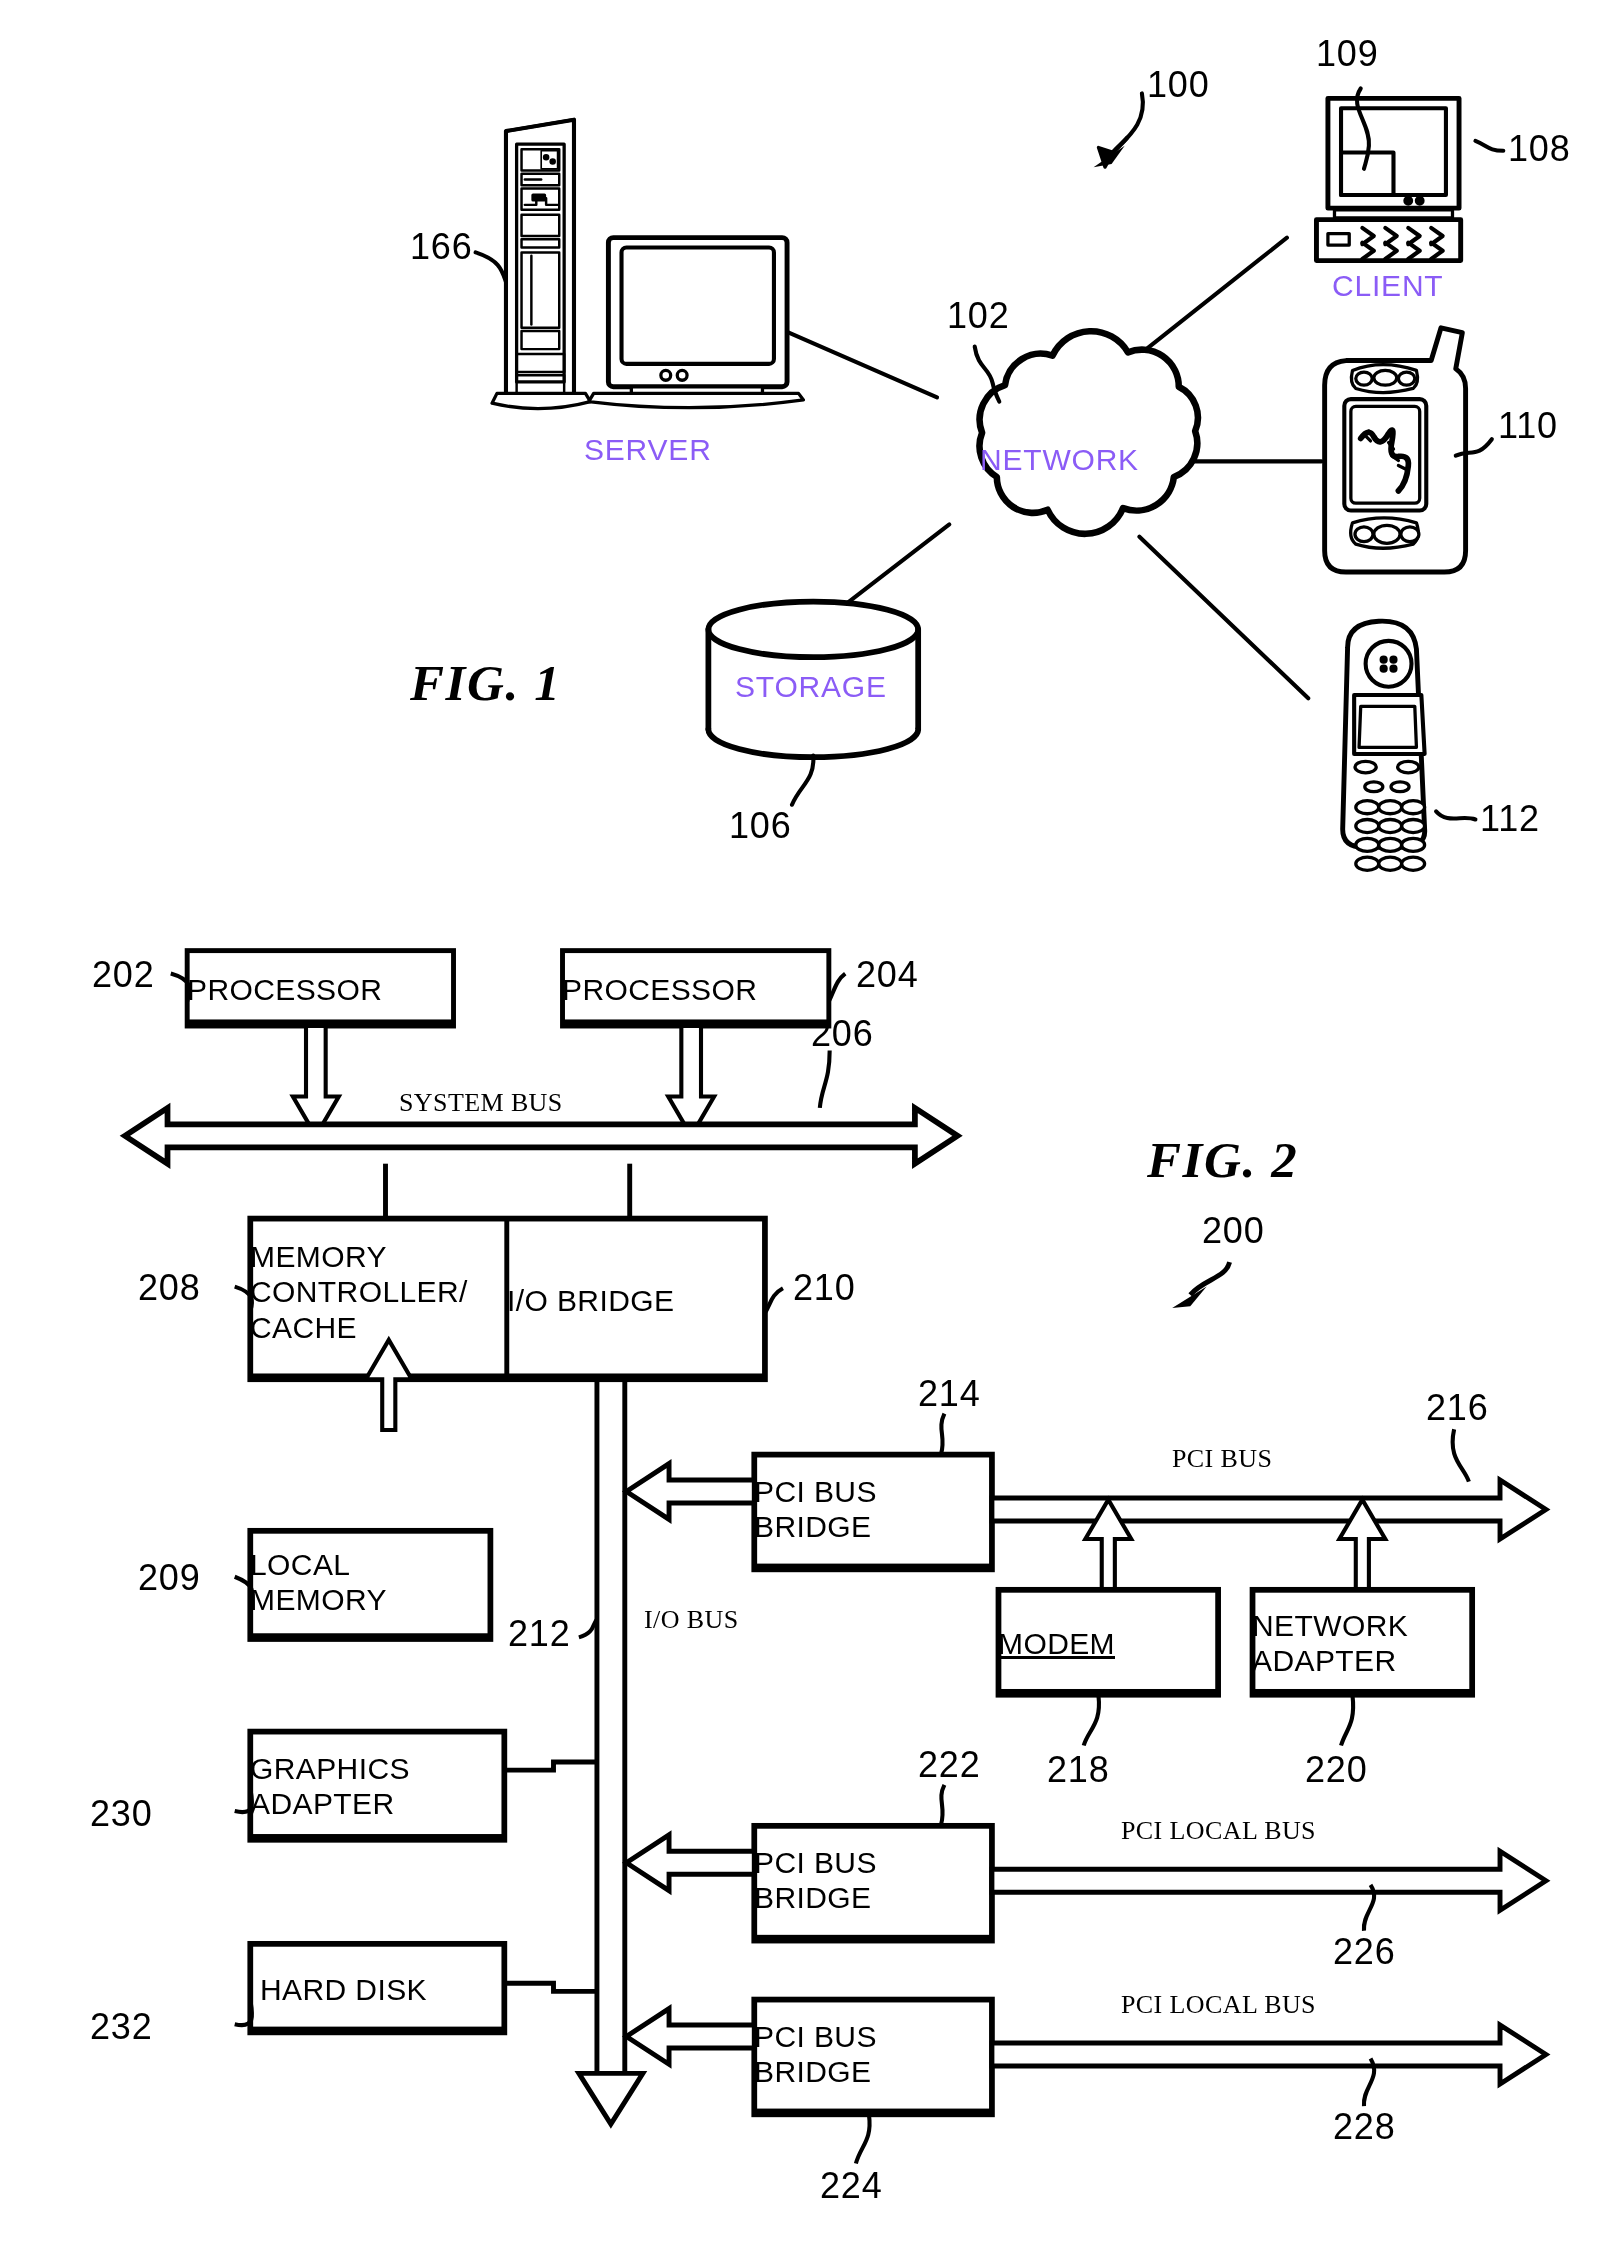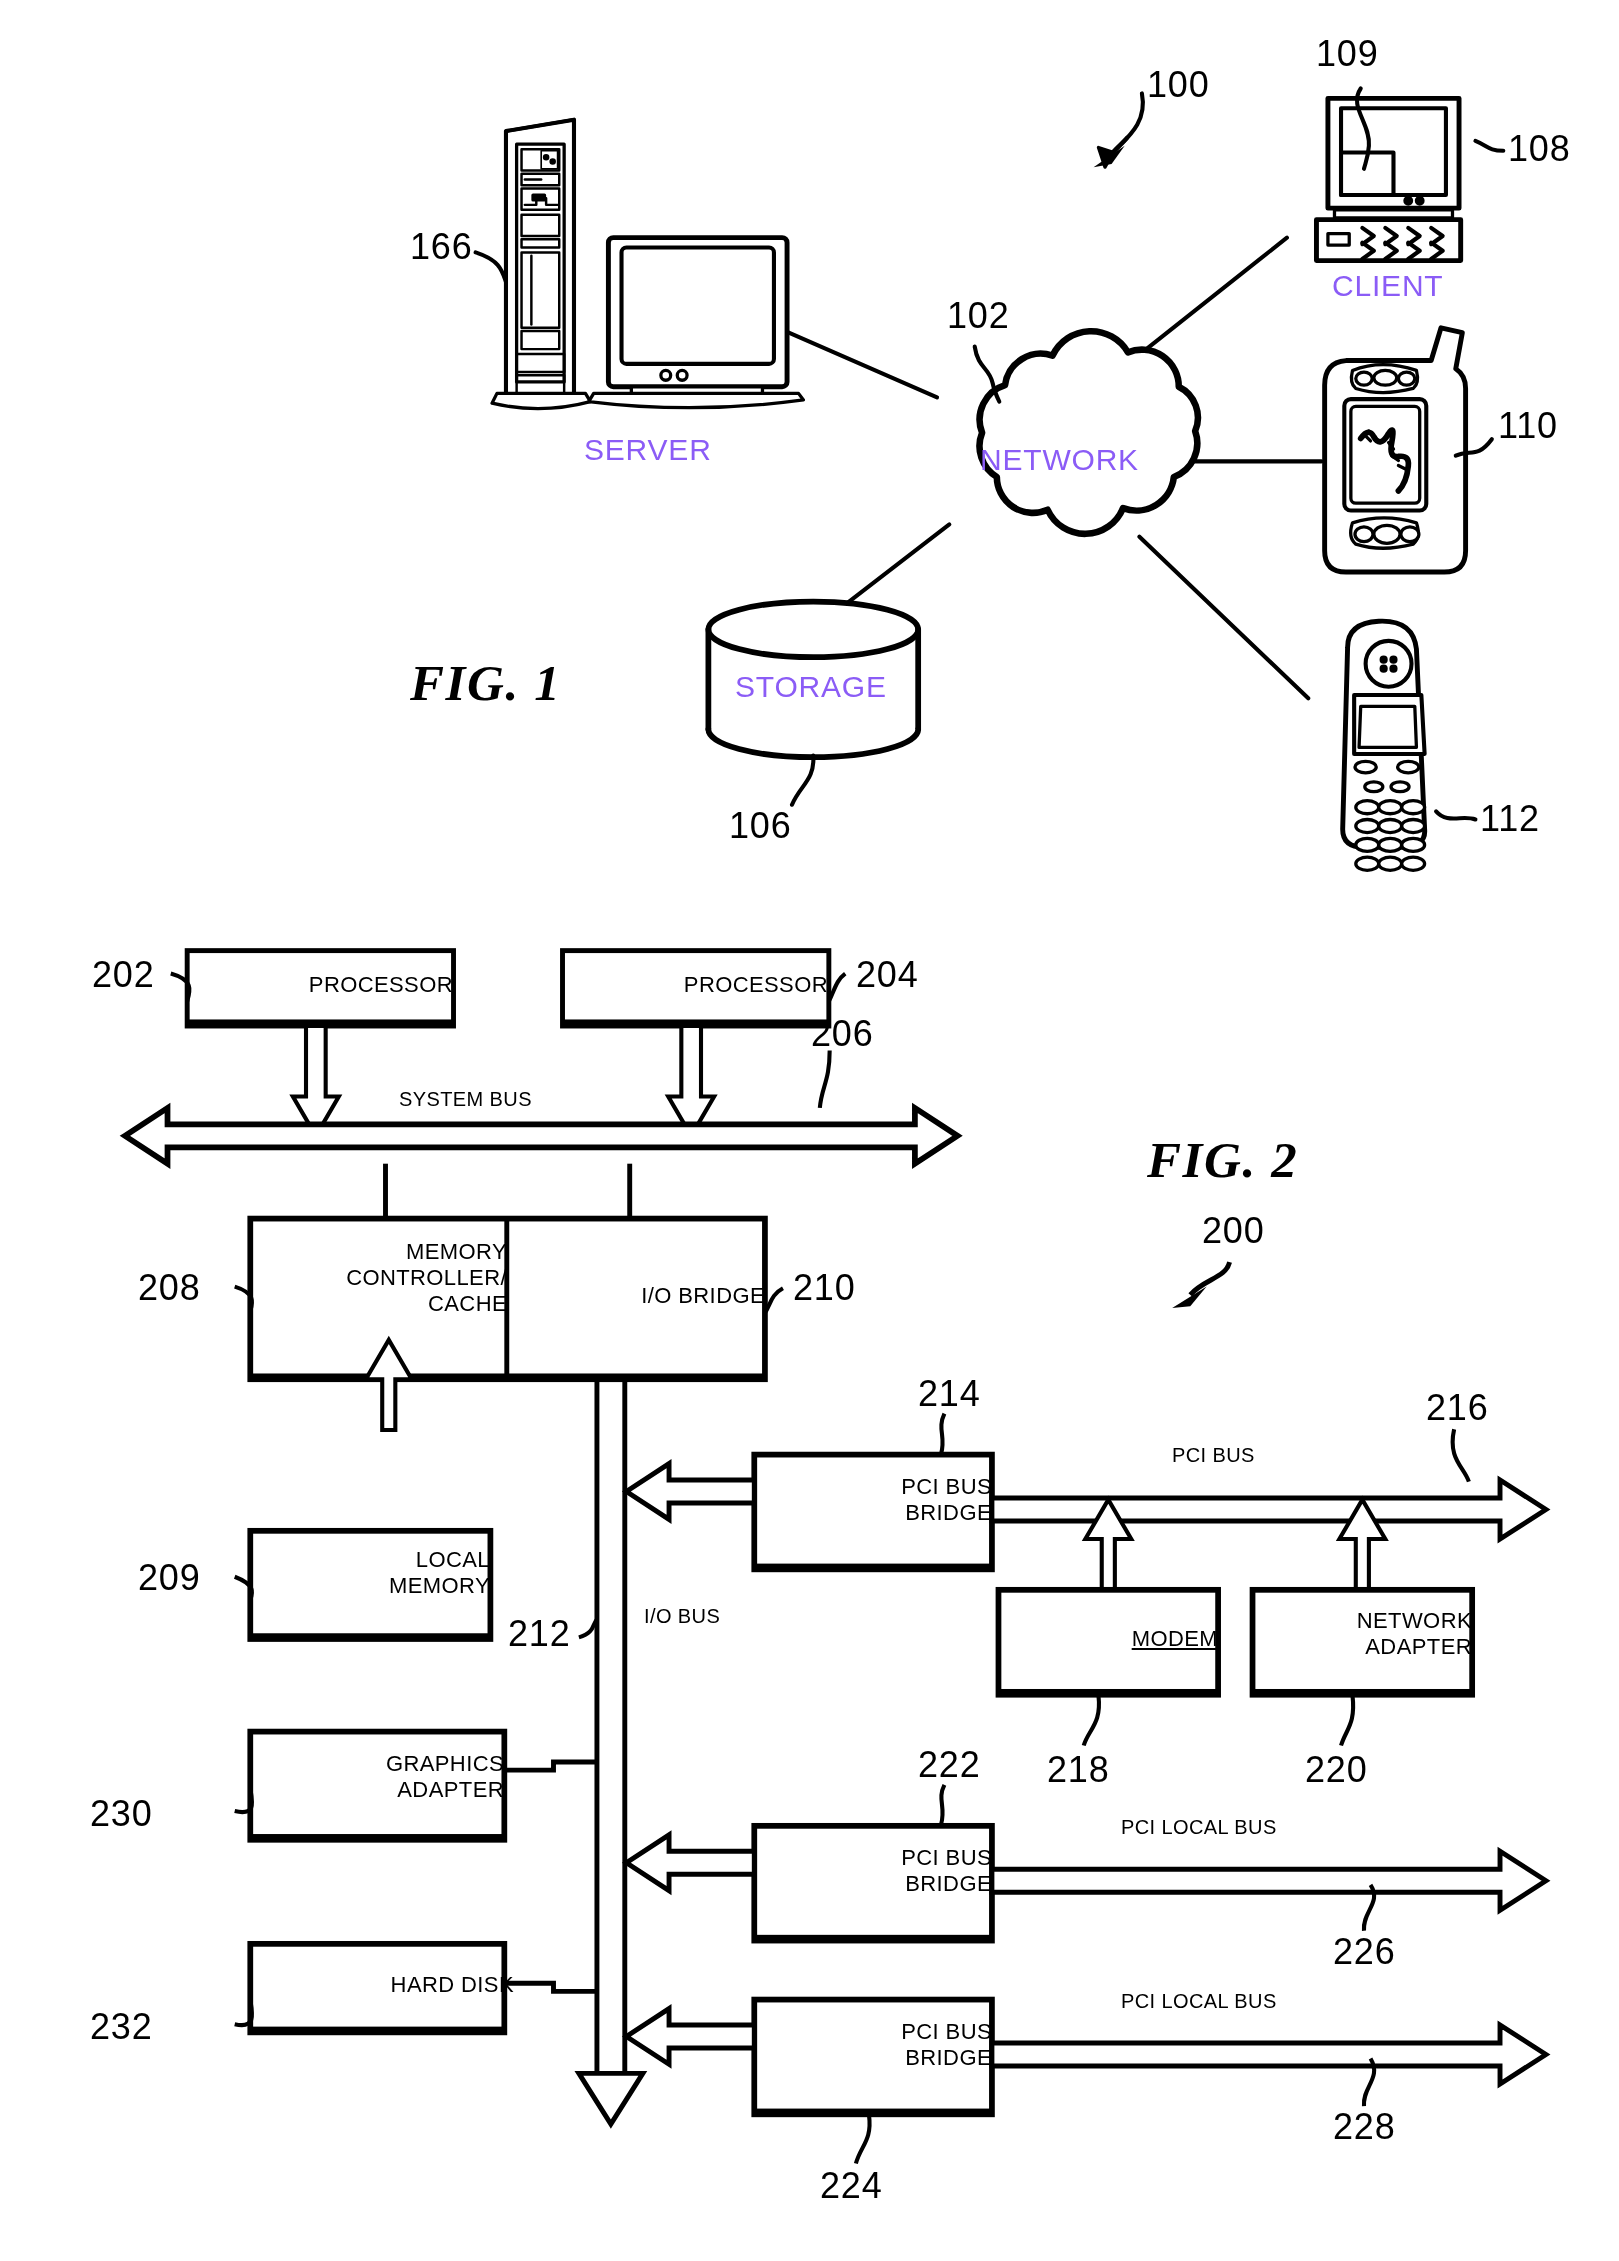--- a/index.html
+++ b/index.html
@@ -36,31 +36,31 @@
     position: absolute;
     font-family: "Liberation Sans", sans-serif;
     font-size: 36px;
     color: #000;
     white-space: nowrap;
     letter-spacing: 0.8px;
   }
   .blk-label {
     position: absolute;
     font-family: "Liberation Sans", sans-serif;
-    font-size: 22px;
+    font-size: 30px;
     color: #000;
-    text-align: right;
+    text-align: left;
     line-height: 1.18;
     white-space: pre-line;
     letter-spacing: 0.4px;
   }
   .bus-label {
     position: absolute;
-    font-family: Liberation Sans, sans-serif;
-    font-size: 20px;
+    font-family: Liberation Serif, serif;
+    font-size: 26px;
     color: #000;
     white-space: nowrap;
     letter-spacing: 0.4px;
     text-align: center;
   }
   .dev-label {
     position: absolute;
     font-family: "Liberation Sans", sans-serif;
     font-size: 30px;
     color: #8b5cf6;

